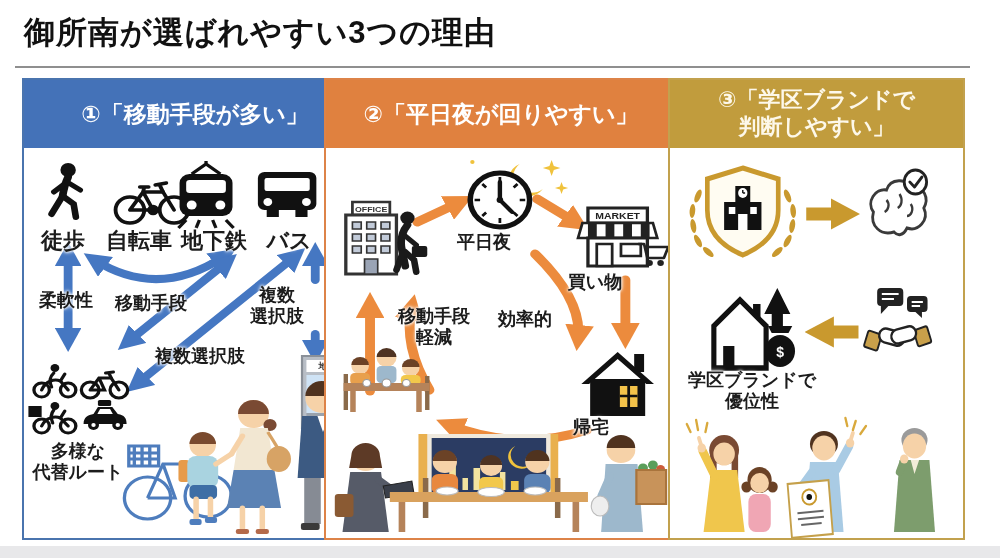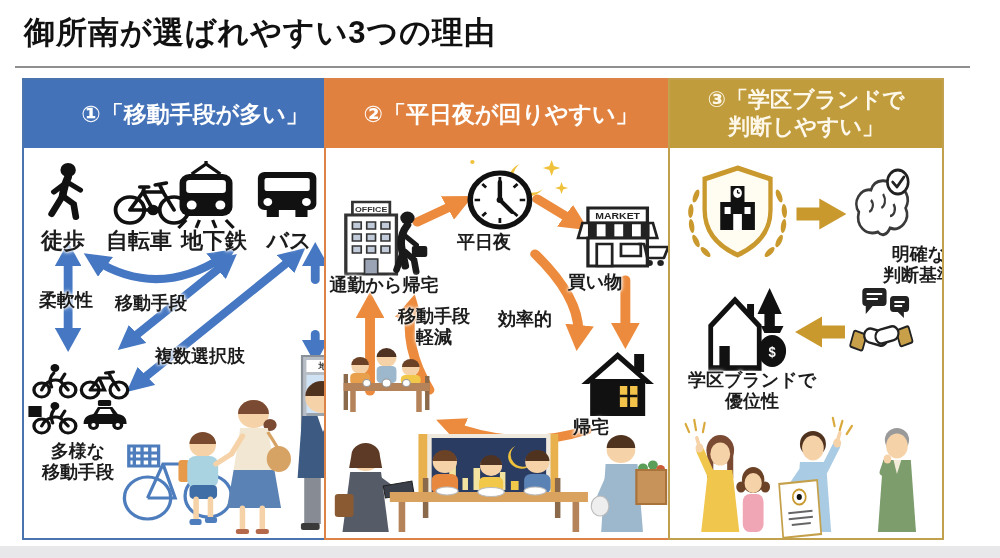--- a/index.html
+++ b/index.html
@@ -5,21 +5,21 @@
   html,body{margin:0;padding:0;}
   body{width:1000px;height:558px;position:relative;background:#ffffff;overflow:hidden;
        font-family:"Liberation Sans","DejaVu Sans",sans-serif;}
   .page-title{position:absolute;left:24px;top:12px;font-size:31px;font-weight:bold;color:#111;
        letter-spacing:1px;}
   .title-rule{position:absolute;left:15px;top:66px;width:955px;height:2px;background:#8f8f8f;}
   .footer-strip{position:absolute;left:0;top:546px;width:1000px;height:12px;background:#e8e8ea;}
   .panel{position:absolute;top:78px;height:462px;background:#fff;box-sizing:border-box;border:2px solid;}
   .panel-1{left:22px;width:346px;border-color:#4a74ae;}
   .panel-2{left:324px;width:354px;border-color:#dd8348;}
-  .panel-3{left:668px;width:276px;border-color:#c2a14e;}
+  .panel-3{left:668px;width:297px;border-color:#c2a14e;}
   .phead{height:68px;display:flex;align-items:center;justify-content:center;color:#fff;
        font-weight:bold;font-size:23px;text-align:center;white-space:pre-line;line-height:1.22;}
   .panel-1 .phead{background:#4472b8;}
   .panel-2 .phead{background:#e0813f;}
   .panel-3 .phead{background:#c19c3d;font-size:22px;color:#fdf8ea;}
   .pbody{position:relative;height:390px;overflow:hidden;}
   .art{position:absolute;left:0;top:0;width:100%;height:100%;}
   .lbl{position:absolute;transform:translateX(-50%);font-weight:bold;color:#1c1c1c;font-size:18px;
        line-height:1.18;text-align:center;white-space:pre-line;width:max-content;
        text-shadow:0 0 3px #fff,0 0 3px #fff,0 0 5px #fff;}
@@ -196,22 +196,24 @@
       </g>
     </svg>
 
     <div class="lbl mode-lbl" style="left:39px;top:80px">徒歩</div>
     <div class="lbl mode-lbl" style="left:115px;top:80px">自転車</div>
     <div class="lbl mode-lbl" style="left:190px;top:80px">地下鉄</div>
     <div class="lbl mode-lbl" style="left:265px;top:80px">バス</div>
     <div class="lbl" style="left:42px;top:142px">柔軟性</div>
     <div class="lbl" style="left:127px;top:145px">移動手段</div>
     <div class="lbl" style="left:176px;top:198px">複数選択肢</div>
+    <div class="lbl" style="left:253px;top:137px">複数
+選択肢</div>
     <div class="lbl" style="left:54px;top:293px">多様な
-移動手段</div>
+代替ルート</div>
   </div>
 </section>
 
 <section class="panel panel-2">
   <header class="phead">
     <span>②「平日夜が回りやすい」</span>
   </header>
   <div class="pbody">
     <svg class="art" viewBox="0 0 318 390" preserveAspectRatio="none">
       <defs>
@@ -367,21 +369,20 @@
           <path d="M258 42 L250 62" stroke="#9db8cc" stroke-width="7" stroke-linecap="round"></path>
           <ellipse cx="249" cy="72" rx="8" ry="10" fill="#eee" stroke="#bbb"></ellipse>
           <circle cx="288" cy="34" r="4.5" fill="#5a9e5a"></circle>
           <circle cx="297" cy="31" r="4.5" fill="#5a9e5a"></circle>
           <circle cx="304" cy="35" r="4" fill="#cc5b3a"></circle>
           <rect x="282" y="36" width="27" height="34" fill="#c8935a" stroke="#a9743c" stroke-width="2"></rect>
         </g>
       </g>
     </svg>
 
-    <div class="lbl" style="left:58px;top:127px">通勤から帰宅</div>
     <div class="lbl" style="left:158px;top:84px">平日夜</div>
     <div class="lbl" style="left:269px;top:124px">買い物</div>
     <div class="lbl" style="left:265px;top:269px">帰宅</div>
     <div class="lbl" style="left:199px;top:161px">効率的</div>
     <div class="lbl" style="left:108px;top:158px">移動手段
 軽減</div>
   </div>
 </section>
 
 <section class="panel panel-3">
@@ -504,20 +505,18 @@
           <ellipse cx="262" cy="34" rx="14" ry="12" fill="#9a9a9a"></ellipse>
           <circle cx="262" cy="40" r="12.5" fill="#f6d2a8"></circle>
           <path d="M246 54 h32 l6 72 h-44 z" fill="#7d9d6d"></path>
           <polygon points="258,54 267,54 262,68" fill="#f2ecd8"></polygon>
           <path d="M246 66 L250 56" stroke="#7d9d6d" stroke-width="8" stroke-linecap="round"></path>
           <circle cx="251" cy="53" r="4.5" fill="#f6d2a8"></circle>
         </g>
       </g>
     </svg>
 
-    <div class="lbl" style="left:249px;top:96px">明確な
-判断基準</div>
     <div class="lbl" style="left:82px;top:222px">学区ブランドで
 優位性</div>
   </div>
 </section>
 
 <div class="footer-strip"></div>
 
 </body></html>

